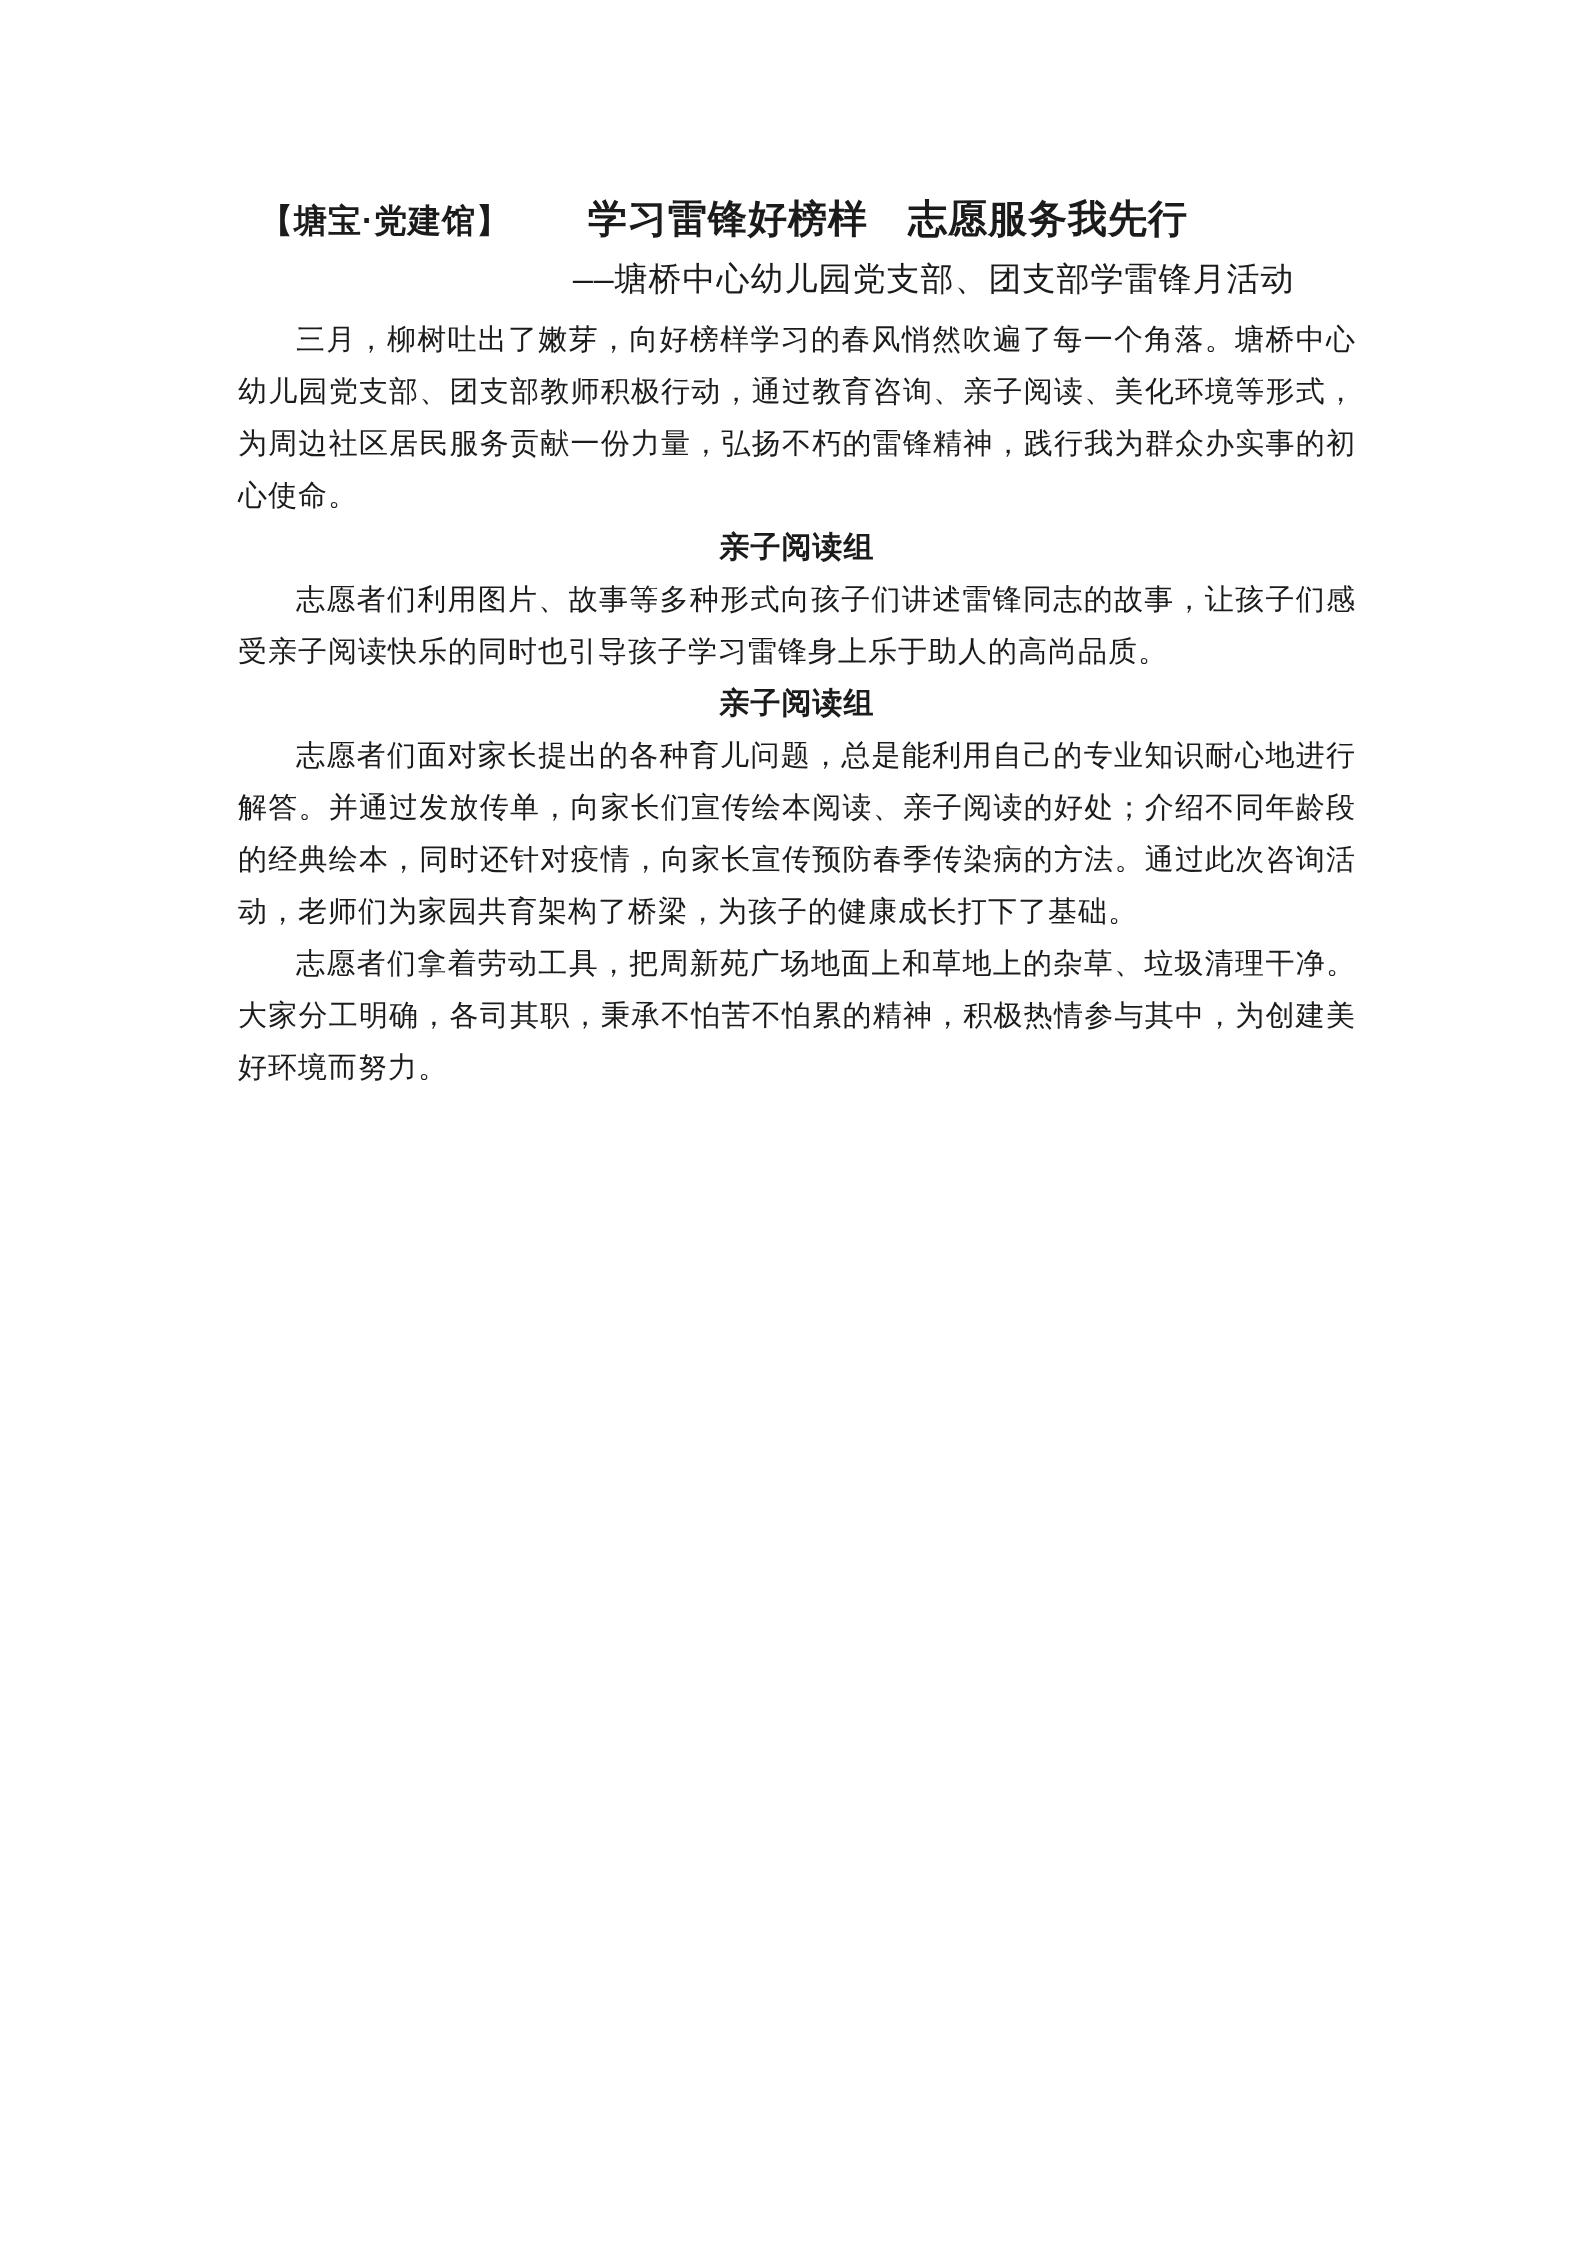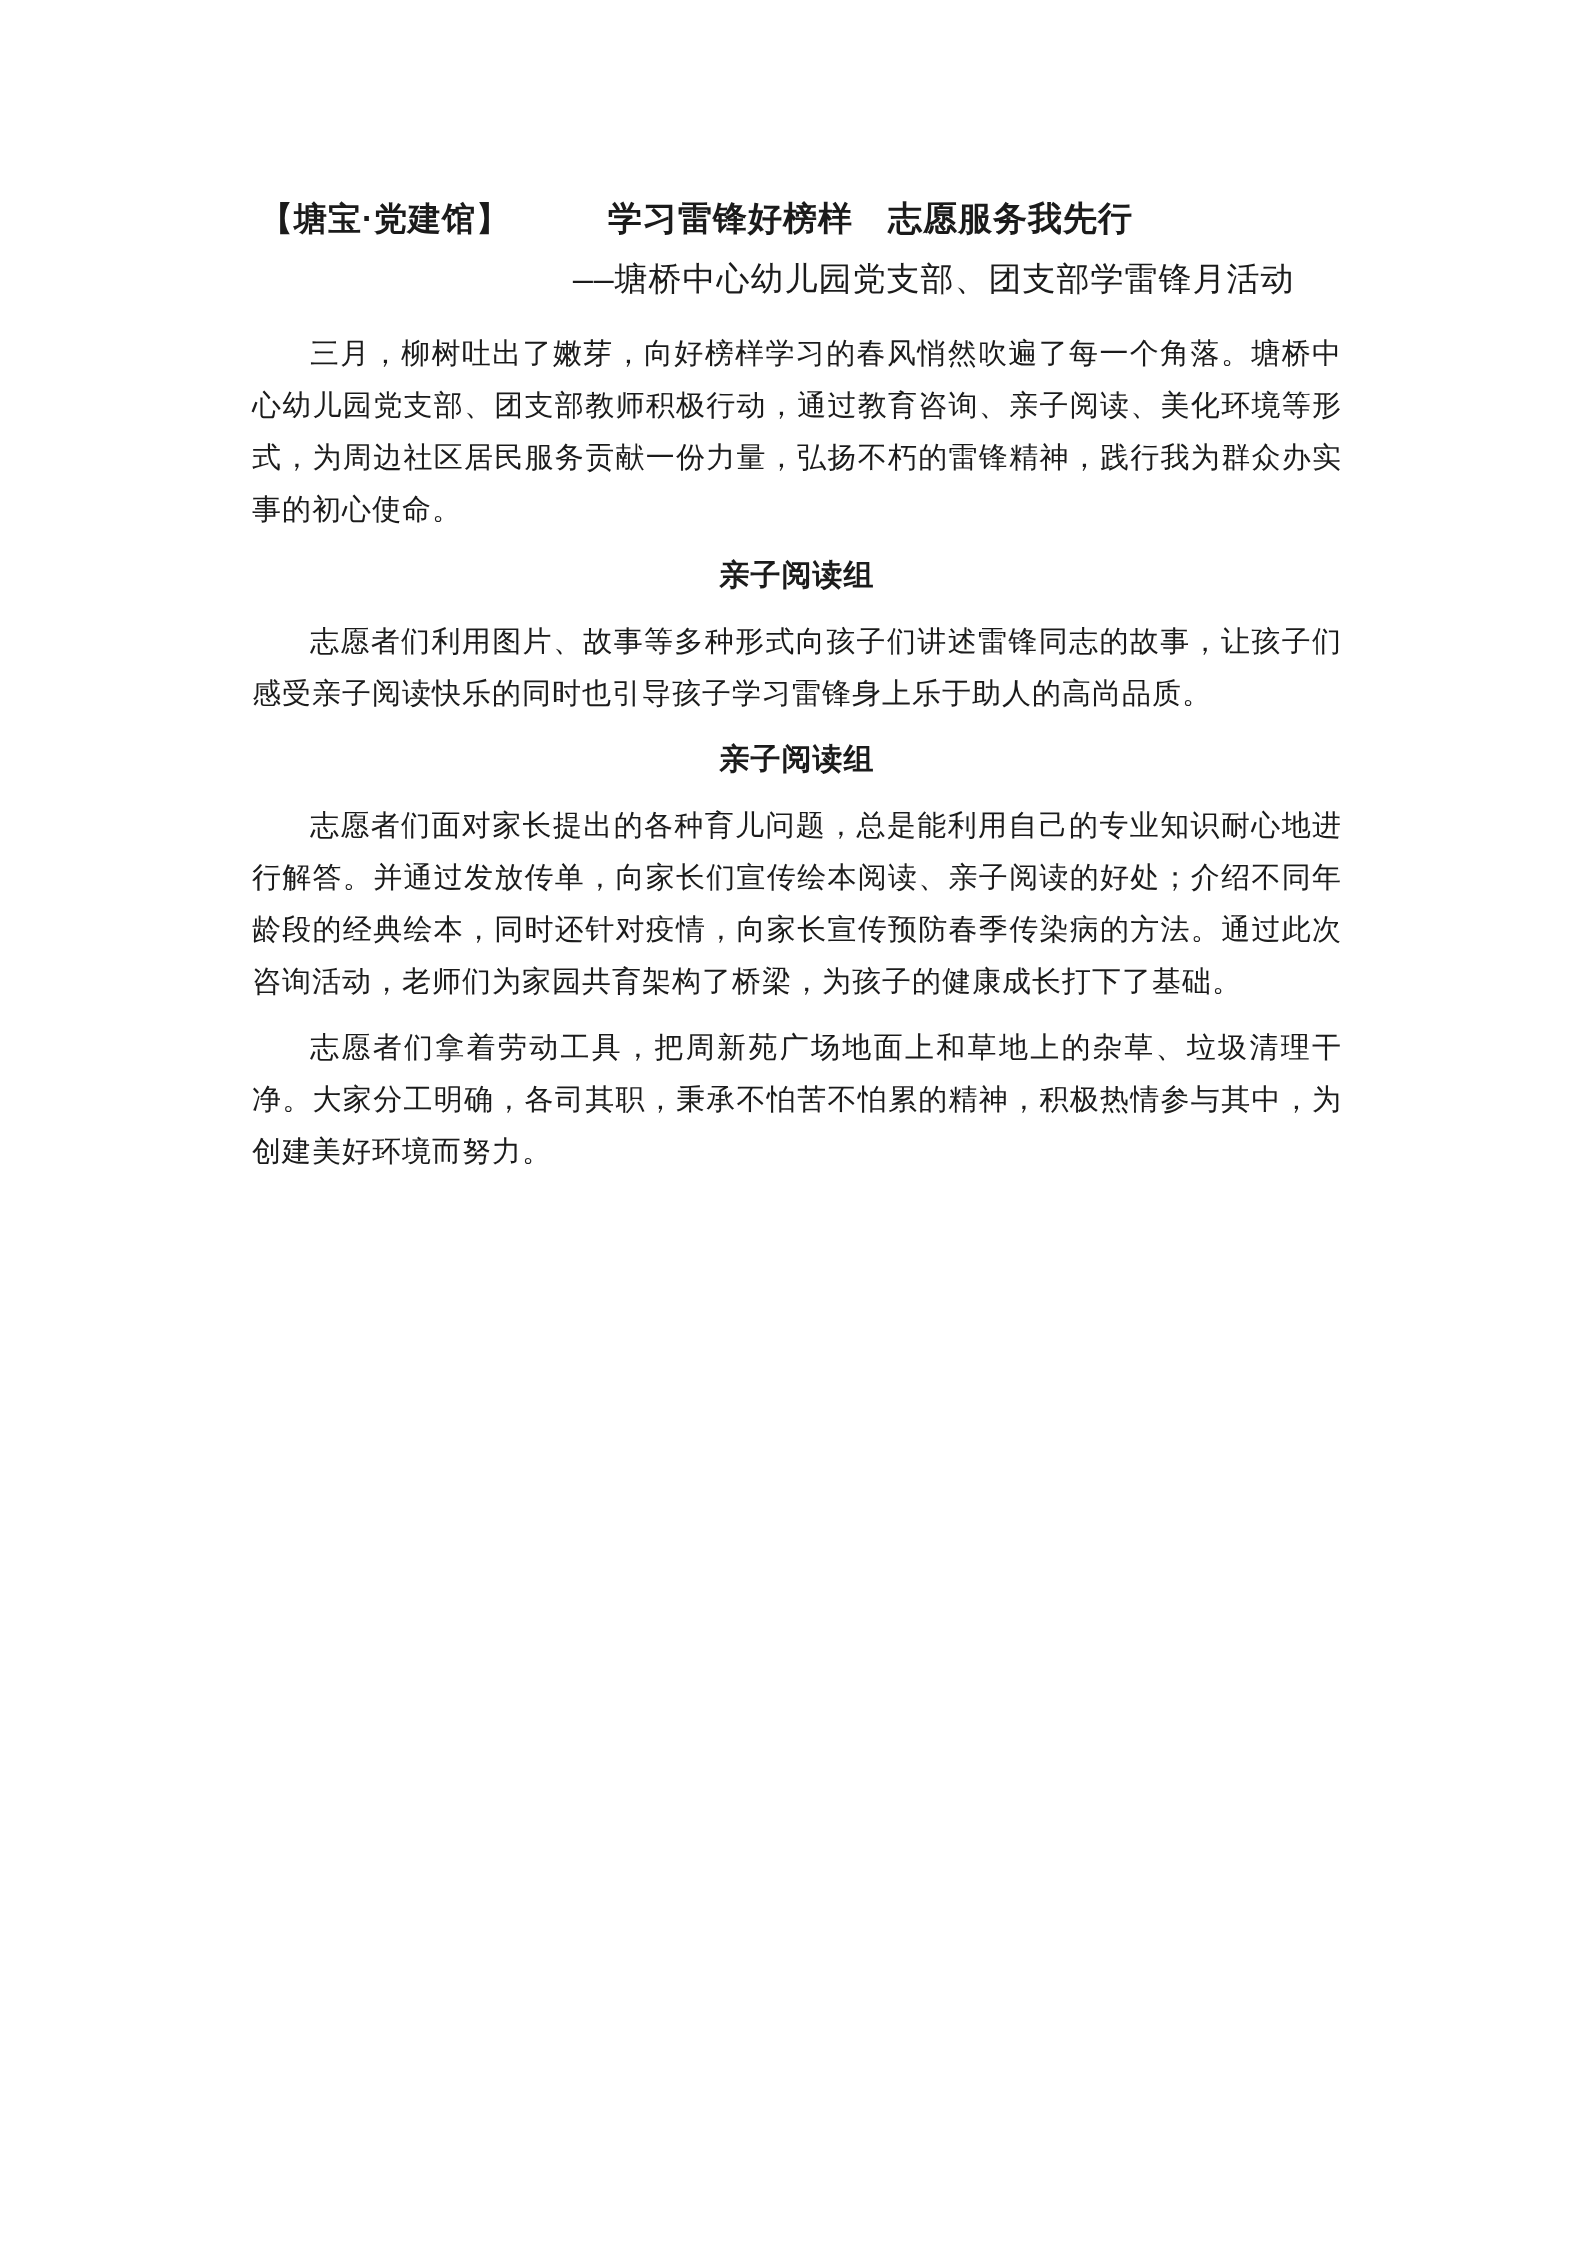--- a/index.html
+++ b/index.html
@@ -28,36 +28,36 @@
     white-space: nowrap;
   }
   .title-tag {
     font-family: "Liberation Sans", "DejaVu Sans", sans-serif;
     font-weight: 700;
     font-size: 33px;
     margin-left: 22px;
     letter-spacing: 1px;
   }
   .doc-title {
-    font-family: Liberation Mono, monospace;
+    font-family: Liberation Serif, serif;
     font-weight: 700;
-    font-size: 34px;
-    margin-left: 98px;
+    font-size: 39px;
+    margin-left: 78px;
     letter-spacing: 1px;
   }
   .doc-subtitle {
     font-family: Liberation Mono, monospace;
     font-size: 33px;
     line-height: 63px;
     margin-left: 335px;
     white-space: nowrap;
     letter-spacing: 1px;
   }
   .para {
-    margin: 14px;
+    margin: 0;
     font-family: "Liberation Serif", "DejaVu Serif", serif;
     font-size: 29px;
     line-height: 52px;
     text-align: justify;
     text-justify: inter-character;
     text-indent: 2em;
     letter-spacing: 1px;
   }
   .section-heading {
     margin: 0;

